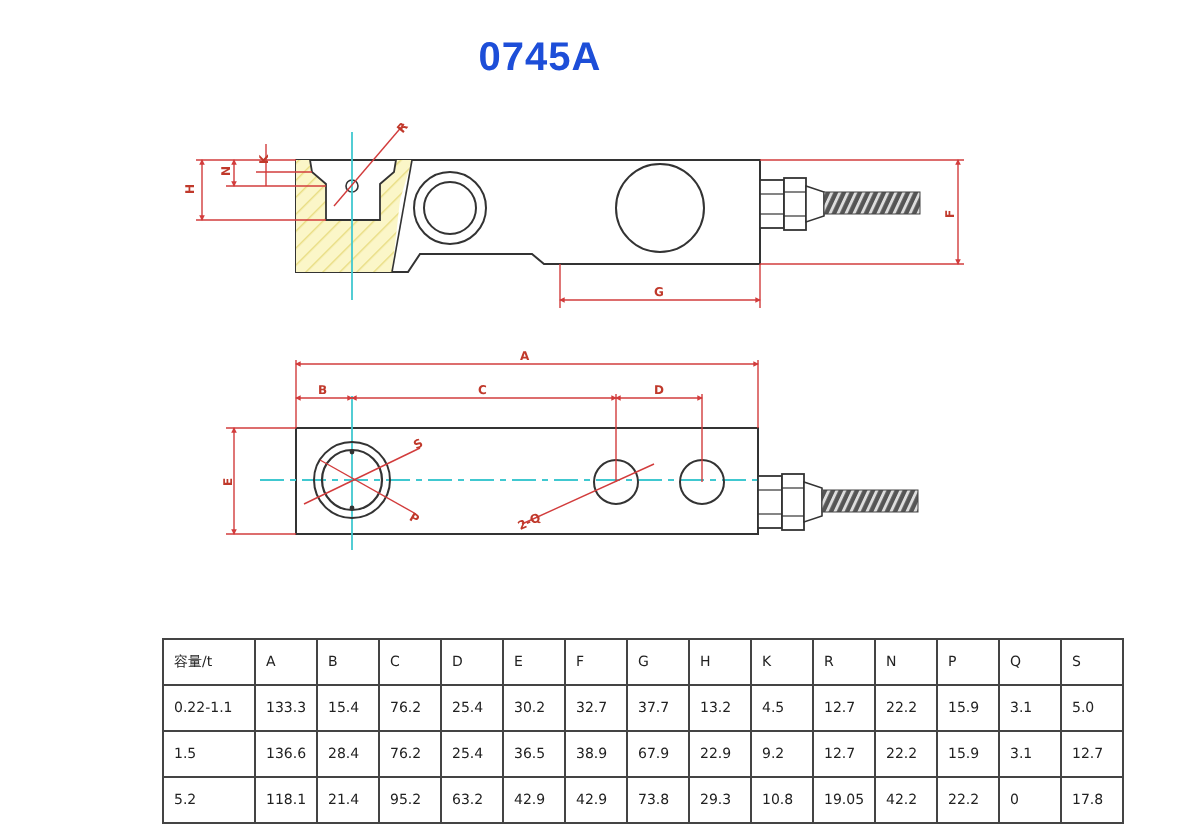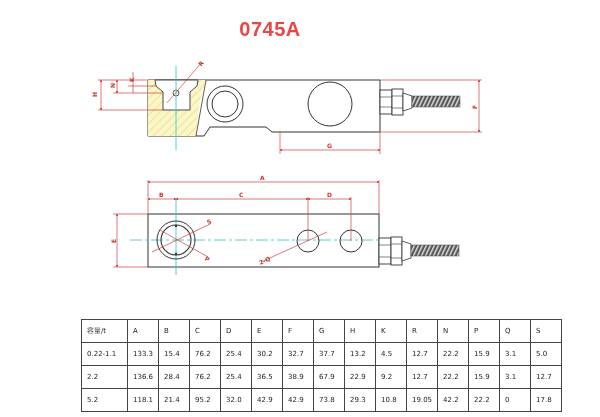--- a/index.html
+++ b/index.html
@@ -1,17 +1,17 @@
 <!DOCTYPE html>
 <html><head>
 <meta charset="utf-8">
 <style>
   html, body { margin: 0; padding: 0; background: #ffffff; }
   body { width: 600px; height: 417px; position: relative; overflow: hidden; font-family: "Liberation Sans", sans-serif; }
-  #title { position: absolute; left: 0; top: 18px; width: 540px; text-align: center; font-size: 20px; font-weight: bold; color: #ef4444; letter-spacing: 0.5px; }
+  #title { position: absolute; left: 0; top: 18px; width: 540px; text-align: center; font-size: 20px; font-weight: bold; color: #1d4ed8; letter-spacing: 0.5px; }
   #drawing { position: absolute; left: 0; top: 0; }
   #spec-table { position: absolute; left: 81px; top: 319px; border-collapse: collapse; font-family: "DejaVu Sans", sans-serif; font-size: 7px; font-weight: normal; color: #222; }
   #spec-table td { border: 1px solid #444; height: 22px; padding: 0 0 0 5px; text-align: left; vertical-align: middle; white-space: nowrap; }
   #spec-table td.c0 { width: 40px; }
   #spec-table td.cn { width: 25px; }
   .dim { fill: #c0392b; font-family: "DejaVu Sans", sans-serif; font-size: 6px; font-weight: bold; }
 </style>
 </head>
 <body>
 
@@ -165,42 +165,42 @@
         <td class="cn">37.7</td>
         <td class="cn">13.2</td>
         <td class="cn">4.5</td>
         <td class="cn">12.7</td>
         <td class="cn">22.2</td>
         <td class="cn">15.9</td>
         <td class="cn">3.1</td>
         <td class="cn">5.0</td>
       </tr>
       <tr>
-        <td class="c0">2.2</td>
+        <td class="c0">1.5</td>
         <td class="cn">136.6</td>
         <td class="cn">28.4</td>
         <td class="cn">76.2</td>
         <td class="cn">25.4</td>
         <td class="cn">36.5</td>
         <td class="cn">38.9</td>
         <td class="cn">67.9</td>
         <td class="cn">22.9</td>
         <td class="cn">9.2</td>
         <td class="cn">12.7</td>
         <td class="cn">22.2</td>
         <td class="cn">15.9</td>
         <td class="cn">3.1</td>
         <td class="cn">12.7</td>
       </tr>
       <tr>
         <td class="c0">5.2</td>
         <td class="cn">118.1</td>
         <td class="cn">21.4</td>
         <td class="cn">95.2</td>
-        <td class="cn">32.0</td>
+        <td class="cn">63.2</td>
         <td class="cn">42.9</td>
         <td class="cn">42.9</td>
         <td class="cn">73.8</td>
         <td class="cn">29.3</td>
         <td class="cn">10.8</td>
         <td class="cn">19.05</td>
         <td class="cn">42.2</td>
         <td class="cn">22.2</td>
         <td class="cn">0</td>
         <td class="cn">17.8</td>

